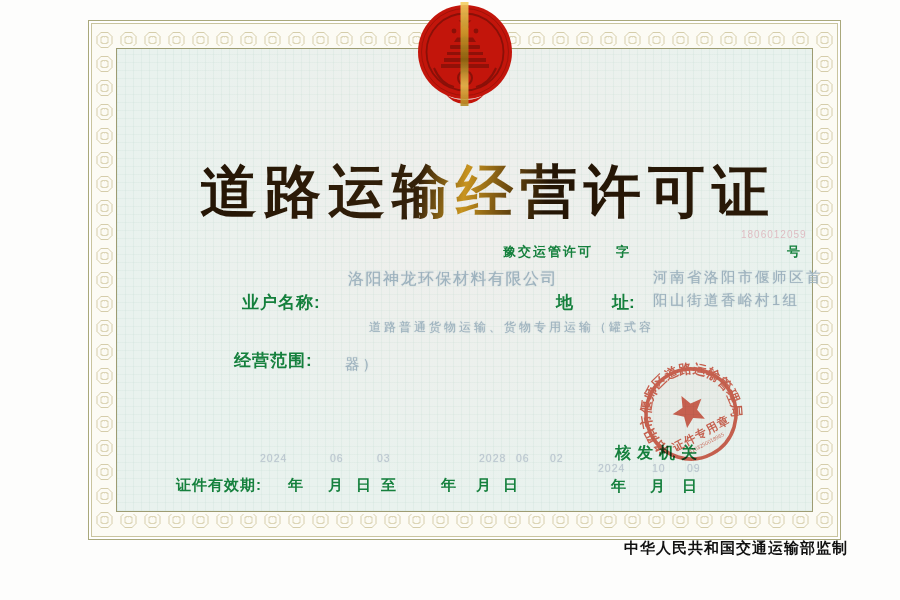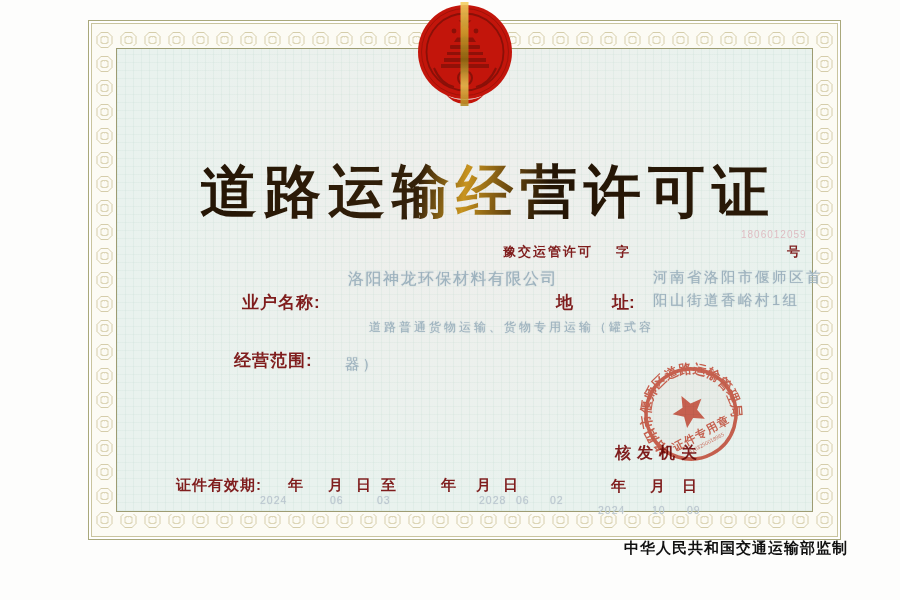--- a/index.html
+++ b/index.html
@@ -20,23 +20,23 @@
   .inner{width:100%;height:100%;box-sizing:border-box;
          border:1px solid #9d9c72;
          box-shadow:0 0 0 2px #fcfbf4;
          background-color:#e9f2ee;
          background-image:
            repeating-linear-gradient(90deg, rgba(160,200,185,0.13) 0 1px, transparent 1px 8px),
            repeating-linear-gradient(0deg, rgba(160,200,185,0.10) 0 1px, transparent 1px 8px),
            radial-gradient(ellipse at 50% 35%, rgba(255,230,230,0.30), transparent 70%);}
 
   
-  .t{position:absolute;white-space:nowrap;z-index:3;color:#7f1d1d;}
+  .t{position:absolute;white-space:nowrap;z-index:3;color:#15803d;}
   .ghost{color:#9db2be;text-shadow:0 0 1.2px rgba(157,178,190,.75);}
-  .ghost2{color:#bcc8d0;text-shadow:0 0 1px rgba(188,200,208,.7);margin-top:42px;}
+  .ghost2{color:#bcc8d0;text-shadow:0 0 1px rgba(188,200,208,.7);}
 
   .country-title{left:272px;top:116px;font-size:30px;font-weight:bold;letter-spacing:18px;color:#0d0d0d;}
   .cert-title{left:176px;top:154px;font-size:57px;font-weight:bold;letter-spacing:7px;
               font-family:"Liberation Serif",serif;color:#2f1d08;
               background:linear-gradient(100deg,#241505 0%,#33200a 38%,#c89420 46%,#7a5512 52%,#241505 60%,#2a1a08 100%);
               -webkit-background-clip:text;background-clip:text;margin-left:24px;-webkit-text-fill-color:transparent;}
 
   .permit-prefix{left:503px;top:243px;font-size:13px;font-weight:bold;letter-spacing:2px;}
   .permit-zi{left:616px;top:243px;font-size:13px;font-weight:bold;}
   .permit-hao{left:787px;top:243px;font-size:13px;font-weight:bold;}

